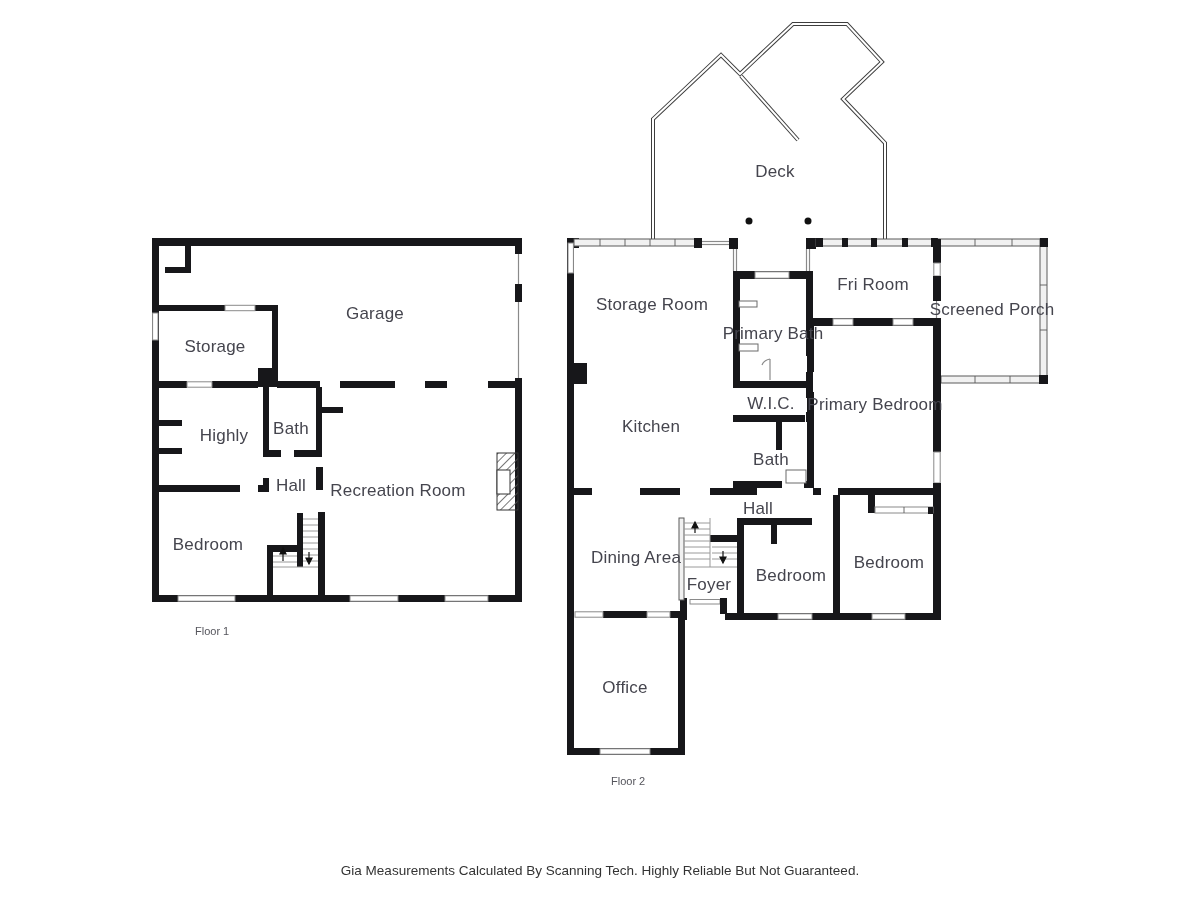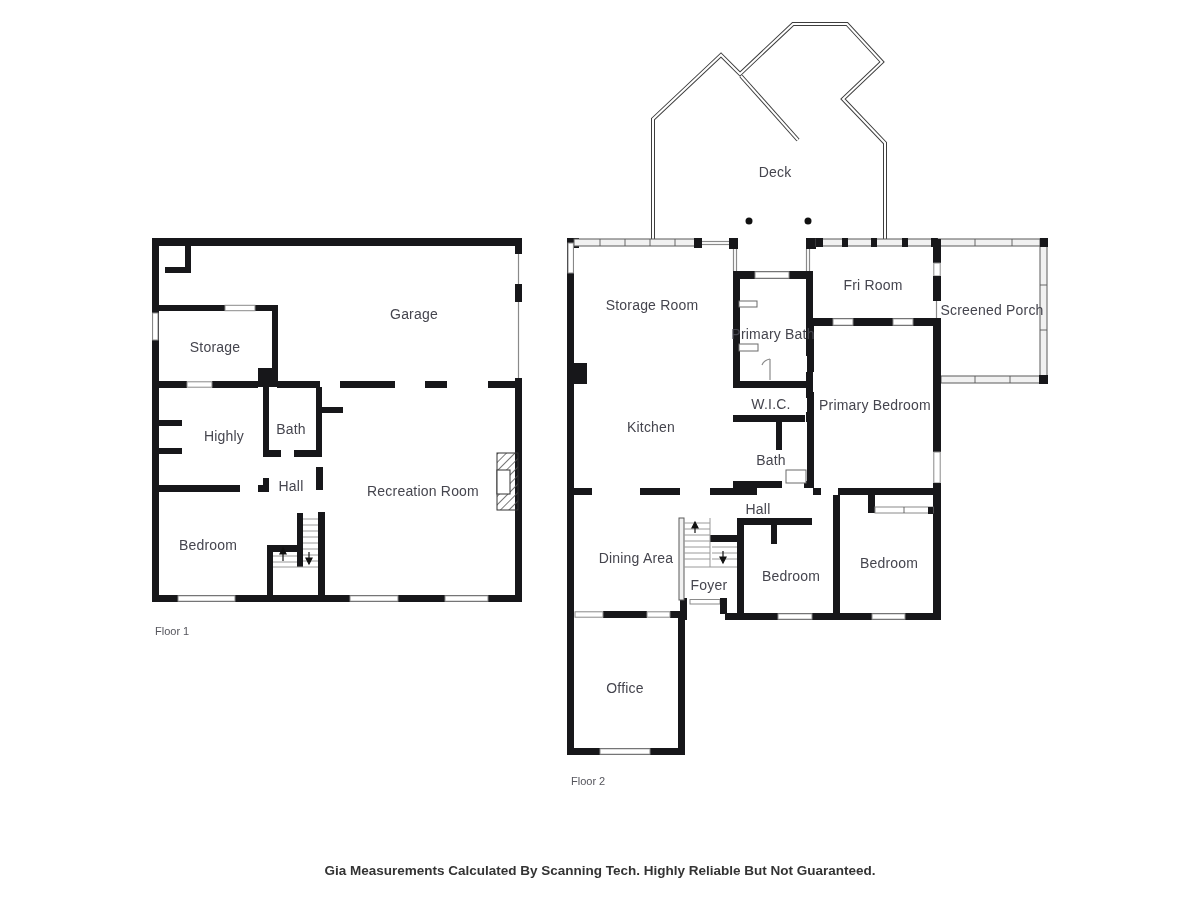--- a/index.html
+++ b/index.html
@@ -1,22 +1,22 @@
 <!DOCTYPE html>
 <html><head>
 <meta charset="utf-8">
 <style>
   html,body{margin:0;padding:0;background:#fff;}
   .plan{position:relative;width:1200px;height:900px;background:#fff;overflow:hidden;
         font-family:"Liberation Sans",sans-serif;}
   .plan svg{position:absolute;left:0;top:0;}
-  .room-label{position:absolute;transform:translate(-50%,-50%);font-size:14px;color:#45454e;
+  .room-label{position:absolute;transform:translate(-50%,-50%);font-size:17px;color:#45454e;
               letter-spacing:.2px;white-space:nowrap;}
-  .floor-title{position:absolute;font-size:11px;color:#55555c;white-space:nowrap;}
-  .caption{position:absolute;left:0;right:0;top:863px;text-align:center;font-size:13.5px;color:#333;font-weight:bold;}
+  .floor-title{position:absolute;font-size:11px;color:#55555c;white-space:nowrap;margin-left:40px;}
+  .caption{position:absolute;left:0;right:0;top:863px;text-align:center;font-size:13.5px;color:#333;}
   .w{fill:#17171a;}
   .thin{stroke:#8a8a8a;stroke-width:1.2;fill:none;}
   .winr{fill:#fff;stroke:#8a8a8a;stroke-width:1;}
   .scr{fill:#f1f1f1;stroke:#5a5a5a;stroke-width:1;}
   .tick{stroke:#5a5a5a;stroke-width:0.9;}
   .tread{stroke:#9a9a9a;stroke-width:1;}
   .deckA{stroke:#3e3e3e;stroke-width:4;fill:none;stroke-linejoin:miter;}
   .deckB{stroke:#fff;stroke-width:2;fill:none;stroke-linejoin:miter;}
   .fix{fill:#fff;stroke:#6a6a6a;stroke-width:1;}
   .arrow{stroke:#111;stroke-width:1.2;fill:#111;}
@@ -252,26 +252,26 @@
   </g>
 
   <g>
     <rect class="fix" x="739" y="301" width="18" height="6"></rect>
     <rect class="fix" x="739" y="344" width="19" height="7"></rect>
     <line class="thin" x1="770" y1="359" x2="770" y2="380"></line>
     <path class="thin" d="M770,359 q-6,1 -8,6"></path>
   </g>
 </svg>
 
-  <span class="room-label" style="left:414px;top:314px">Garage</span>
+  <span class="room-label" style="left:375px;top:314px">Garage</span>
   <span class="room-label" style="left:215px;top:347px">Storage</span>
   <span class="room-label" style="left:224px;top:436px">Highly</span>
   <span class="room-label" style="left:291px;top:429px">Bath</span>
   <span class="room-label" style="left:291px;top:486px">Hall</span>
-  <span class="room-label" style="left:423px;top:491px">Recreation Room</span>
+  <span class="room-label" style="left:398px;top:491px">Recreation Room</span>
   <span class="room-label" style="left:208px;top:545px">Bedroom</span>
   <span class="floor-title" style="left:155px;top:625px">Floor 1</span>
 
   <span class="room-label" style="left:775px;top:172px">Deck</span>
   <span class="room-label" style="left:652px;top:305px">Storage Room</span>
   <span class="room-label" style="left:773px;top:334px">Primary Bath</span>
   <span class="room-label" style="left:873px;top:285px">Fri Room</span>
   <span class="room-label" style="left:992px;top:310px">Screened Porch</span>
   <span class="room-label" style="left:771px;top:404px">W.I.C.</span>
   <span class="room-label" style="left:875px;top:405px">Primary Bedroom</span>

